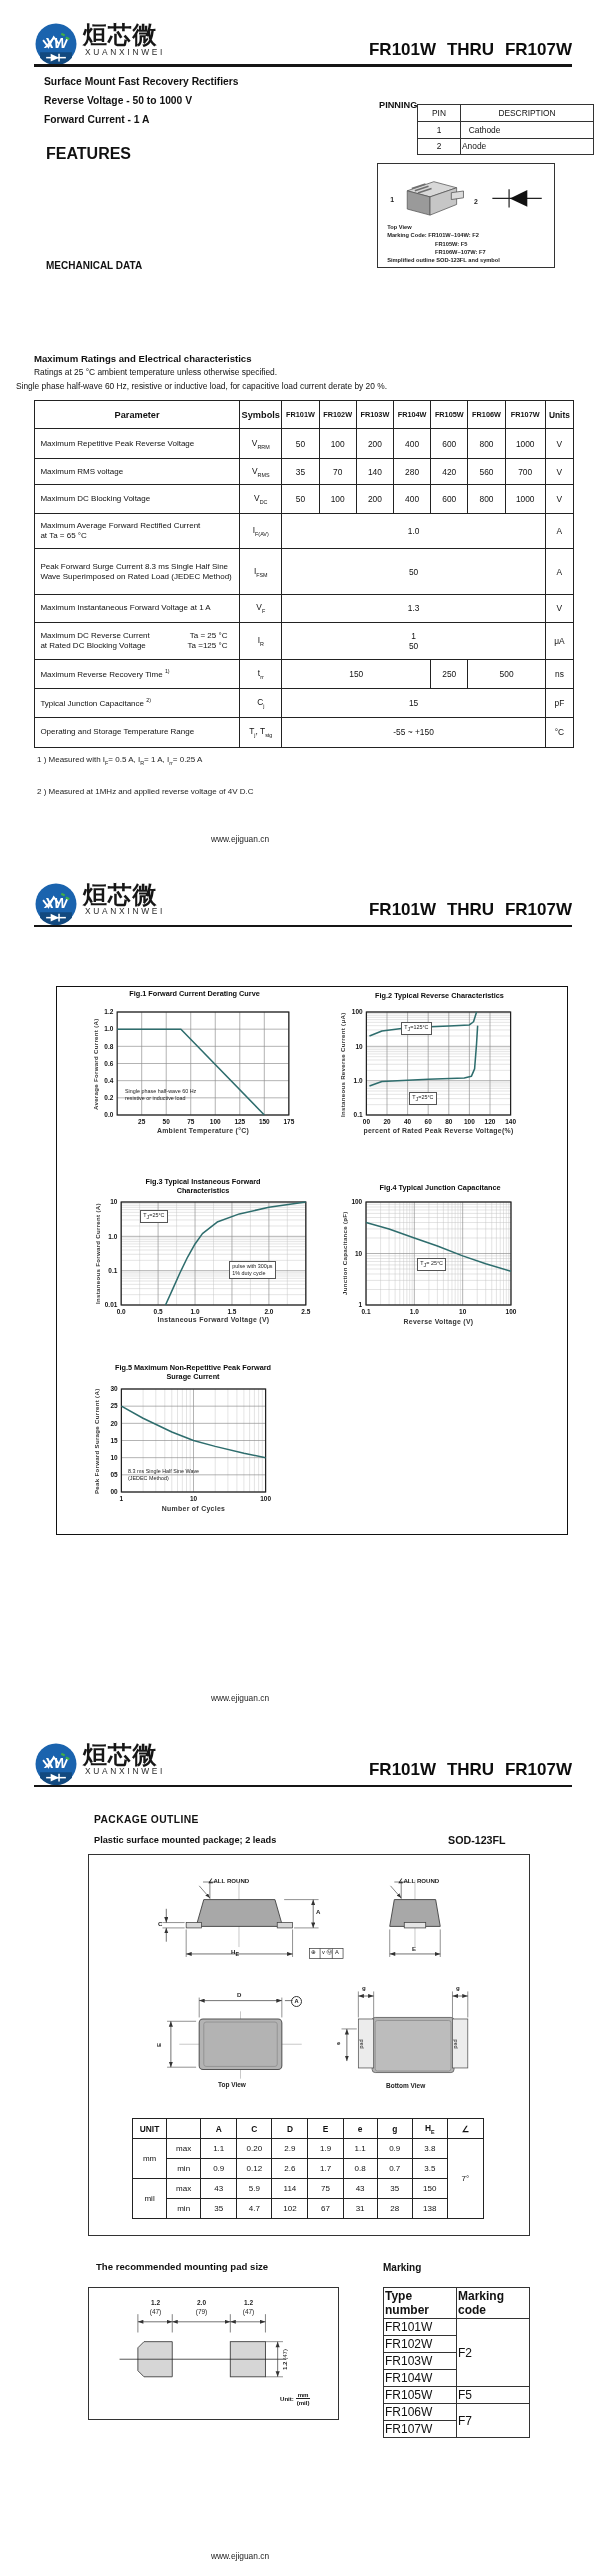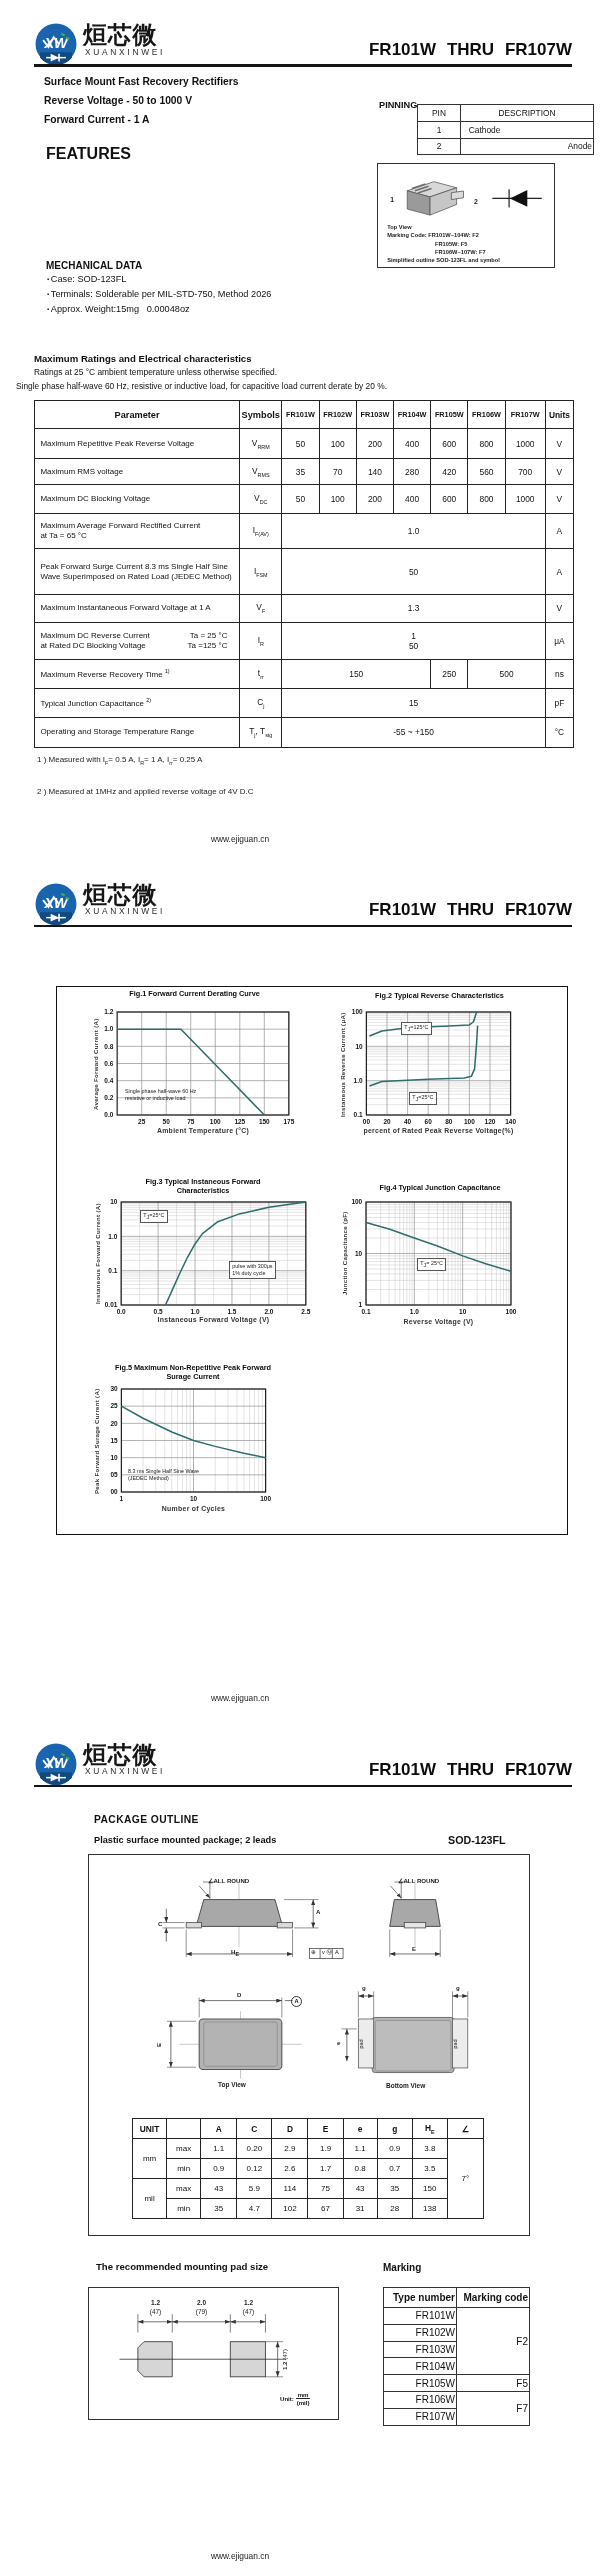--- a/index.html
+++ b/index.html
@@ -54,21 +54,21 @@
   .view-cap{position:absolute;font-size:6.5px;font-weight:bold;color:#222;}
   .circleA{position:absolute;width:9.2px;height:9.2px;border:0.8px solid #333;border-radius:50%;
            font-size:5.7px;text-align:center;line-height:9.2px;font-weight:bold;}
   .rotlab{position:absolute;writing-mode:vertical-rl;transform:rotate(180deg);font-size:6.1px;font-weight:bold;color:#222;text-align:center;line-height:1.1;}
   #dimtable{position:absolute;left:132px;top:2118px;width:352px;border:1.5px solid #222;table-layout:fixed;}
   #dimtable td{border:0.8px solid #222;text-align:center;font-size:8px;height:17px;}
   #dimtable td.h{font-weight:bold;font-size:8.4px;}
   #padbox{position:absolute;left:88px;top:2287px;width:249px;height:131px;border:1.1px solid #333;}
   .padlab{position:absolute;font-size:6.5px;font-weight:bold;color:#222;text-align:center;}
   #marktable{position:absolute;left:383px;top:2287px;width:145px;border:1.5px solid #222;table-layout:fixed;}
-  #marktable td{border:0.8px solid #333;text-align:right;font-size:10px;height:13.8px;margin-top:21px;}
+  #marktable td{border:0.8px solid #333;text-align:left;font-size:12px;height:13.8px;margin-top:21px;}
   #marktable td.h{font-weight:bold;height:17px;}
   .unitfrac{position:absolute;font-size:6.1px;font-weight:bold;display:flex;align-items:center;gap:2.3px;}
   .frac{display:inline-block;text-align:center;}
   .frac .top{display:block;border-bottom:0.8px solid #222;padding:0 1.5px;}
   .frac .bot{display:block;}
 </style>
 </head>
 <body>
 
 <div id="page">
@@ -93,44 +93,39 @@
     <div class="rule"></div>
   </div>
 
   <div class="subt" style="top:76px;">Surface Mount Fast Recovery Rectifiers</div>
   <div class="subt" style="top:95px;">Reverse Voltage - 50 to 1000 V</div>
   <div class="subt" style="top:114px;">Forward Current - 1 A</div>
 
   <div class="sechead" style="left:46px;top:145px;font-size:16px;">FEATURES</div>
 
   <div class="sechead" style="left:46px;top:260px;font-size:10px;">MECHANICAL DATA</div>
-  <ul class="blist" style="left:47px;top:274px;width:321px;">
-    <li>Case: SOD-123FL</li>
-    <li>Terminals: Solderable per MIL-STD-750, Method 2026</li>
-    <li>Approx. Weight:15mg   0.00048oz</li>
-  </ul>
 
   <div class="sechead" style="left:379px;top:100px;font-size:9.2px;">PINNING</div>
   <table id="pintable">
     <colgroup>
         <col style="width:43px">
         <col style="width:133px">
       </colgroup>
     <tbody>
         <tr>
       <td>PIN</td>
       <td>DESCRIPTION</td>
     </tr>
     <tr>
       <td>1</td>
       <td style="text-align:left;padding-left:7.7px;">Cathode</td>
     </tr>
     <tr>
       <td>2</td>
-      <td style="text-align:right;padding-left:23px;">Anode</td>
+      <td style="text-align:left;padding-left:1px;">Anode</td>
     </tr>
   </tbody>
     </table>
 
   <div id="outlinebox">
     <svg width="174" height="57" style="position:absolute;left:0;top:3.8px;" viewBox="0 0 228 75">
       <polygon points="38,30 73,18 103,26 68,38" fill="#d8d8d8" stroke="#555" stroke-width="1"></polygon>
       <polygon points="38,30 68,38 68,62 38,54" fill="#9a9a9a" stroke="#555" stroke-width="1"></polygon>
       <polygon points="68,38 103,26 103,48 68,62" fill="#c6c6c6" stroke="#555" stroke-width="1"></polygon>
       <g stroke="#6e6e6e" stroke-width="2">

